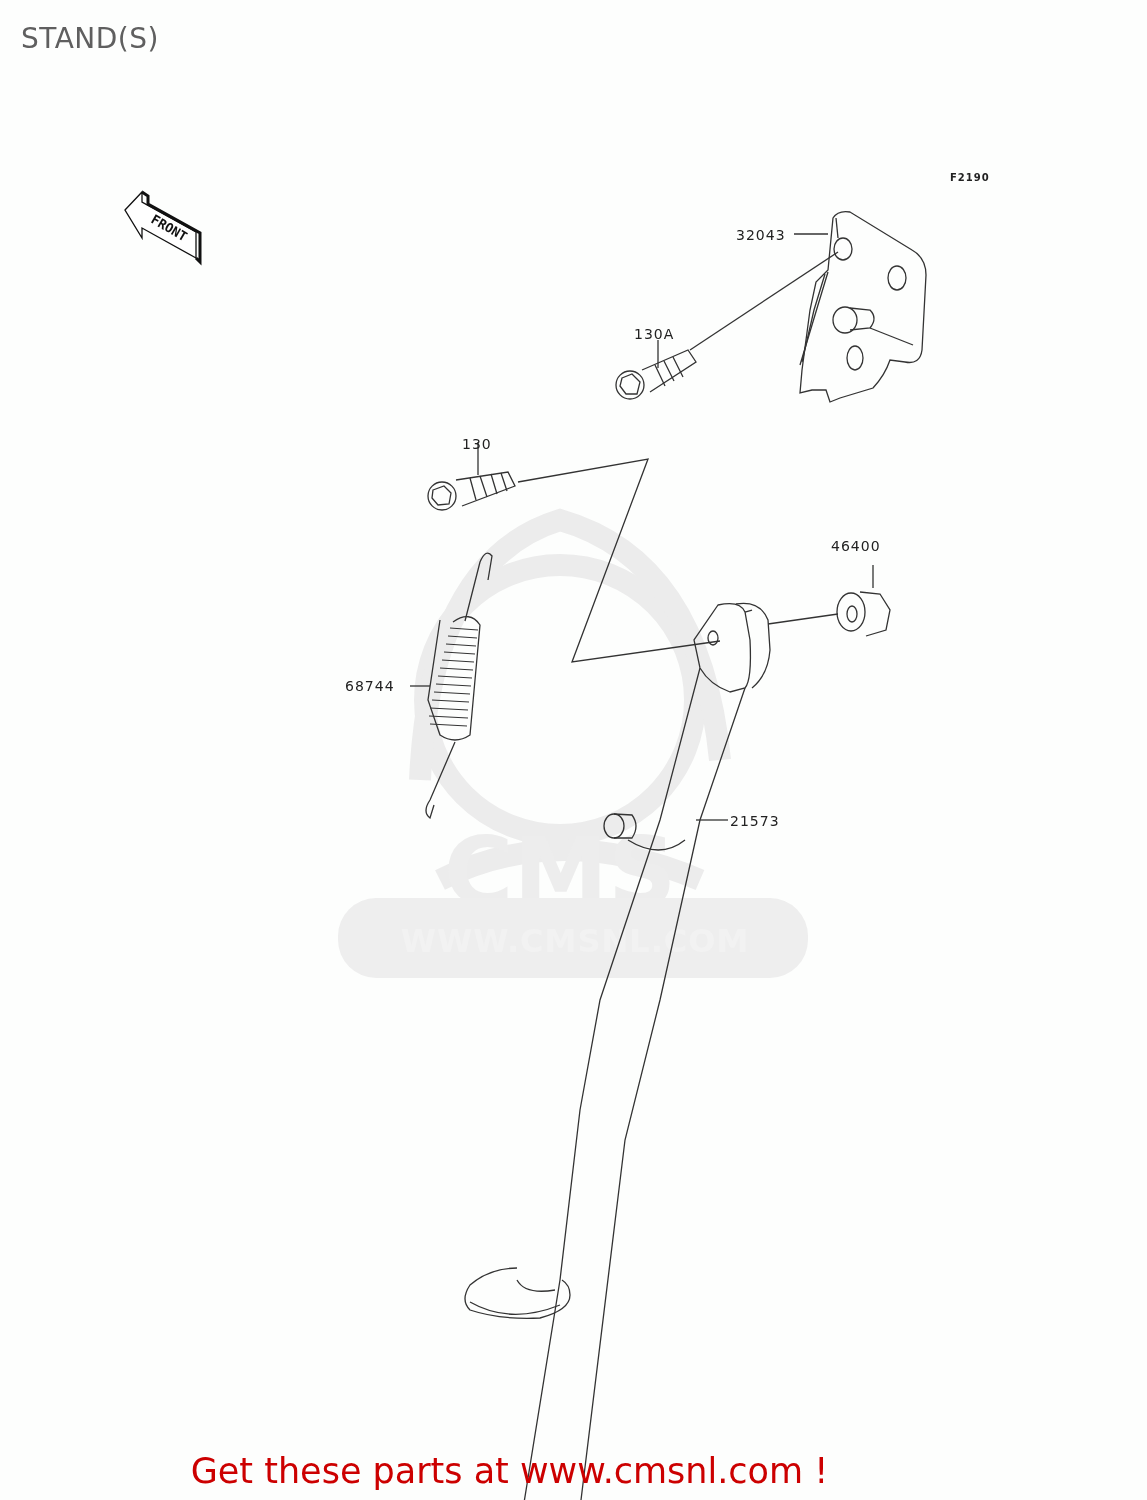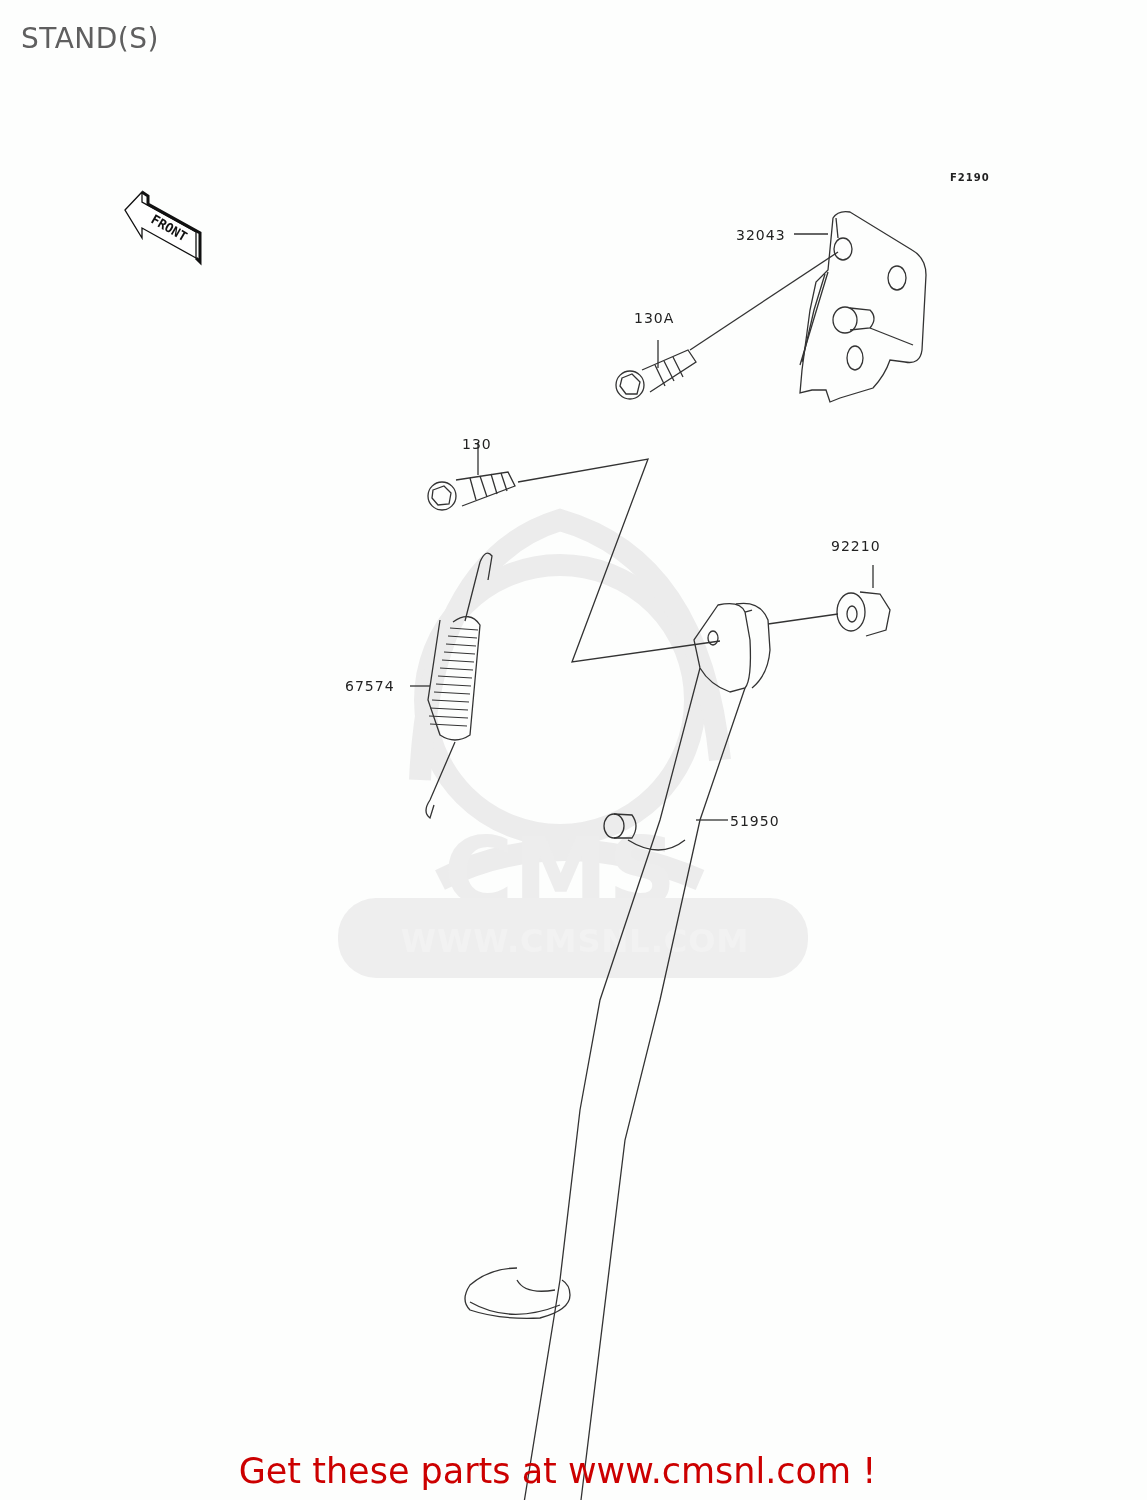--- a/index.html
+++ b/index.html
@@ -1,21 +1,21 @@
 <!DOCTYPE html>
 <html><head>
 <meta charset="utf-8">
 <style>
   html, body { margin: 0; padding: 0; background: #fdfefd; }
   body { width: 1147px; height: 1500px; position: relative; overflow: hidden; font-family: "DejaVu Sans", sans-serif; }
   .page-title { position: absolute; left: 21px; top: 22px; font-size: 28px; color: #5f5f5f; letter-spacing: 0.5px; }
   .fig-code { position: absolute; left: 950px; top: 172px; font-size: 10px; font-weight: bold; color: #222; letter-spacing: 1px; }
   .diagram { position: absolute; left: 0; top: 0; width: 1147px; height: 1500px; }
   .part-label { position: absolute; font-size: 14px; font-weight: normal; color: #222; letter-spacing: 1px; }
-  .footer-cta { position: absolute; left: 0; width: 1019px; top: 1451px; text-align: center; font-size: 35px; color: #cc0000; padding-left: 48px; }
+  .footer-cta { position: absolute; left: 0; width: 1019px; top: 1451px; text-align: center; font-size: 35px; color: #cc0000; }
   .watermark-text { position: absolute; left: 345px; top: 922px; width: 460px; text-align: center; font-size: 32px; font-weight: bold; color: #f2f2f2; letter-spacing: 1px; }
 </style>
 </head>
 <body>
 
 <div class="page-title">STAND(S)</div>
 <div class="fig-code">F2190</div>
 
 <svg class="diagram" viewBox="0 0 1147 1500" xmlns="http://www.w3.org/2000/svg">
   <g fill="none" stroke="#ececec" stroke-width="22">
@@ -102,19 +102,19 @@
 
     <g>
       <path d="M517 1268 Q490 1268 470 1285 Q460 1300 470 1310 Q500 1320 540 1318 Q570 1310 570 1295 Q570 1285 562 1280"></path>
       <path d="M470 1302 Q510 1325 560 1305"></path>
       <path d="M517 1280 Q525 1295 555 1290"></path>
     </g>
   </g>
 </svg>
 
 <div class="part-label" style="left:736px;top:227px;">32043</div>
-<div class="part-label" style="left:634px;top:310px;">130A</div>
+<div class="part-label" style="left:634px;top:326px;">130A</div>
 <div class="part-label" style="left:462px;top:436px;">130</div>
-<div class="part-label" style="left:831px;top:538px;">92210</div>
-<div class="part-label" style="left:345px;top:678px;">67574</div>
-<div class="part-label" style="left:730px;top:813px;">51950</div>
+<div class="part-label" style="left:831px;top:538px;">46400</div>
+<div class="part-label" style="left:345px;top:678px;">68744</div>
+<div class="part-label" style="left:730px;top:813px;">21573</div>
 
 <div class="footer-cta">Get these parts at www.cmsnl.com !</div>
 
 </body></html>

